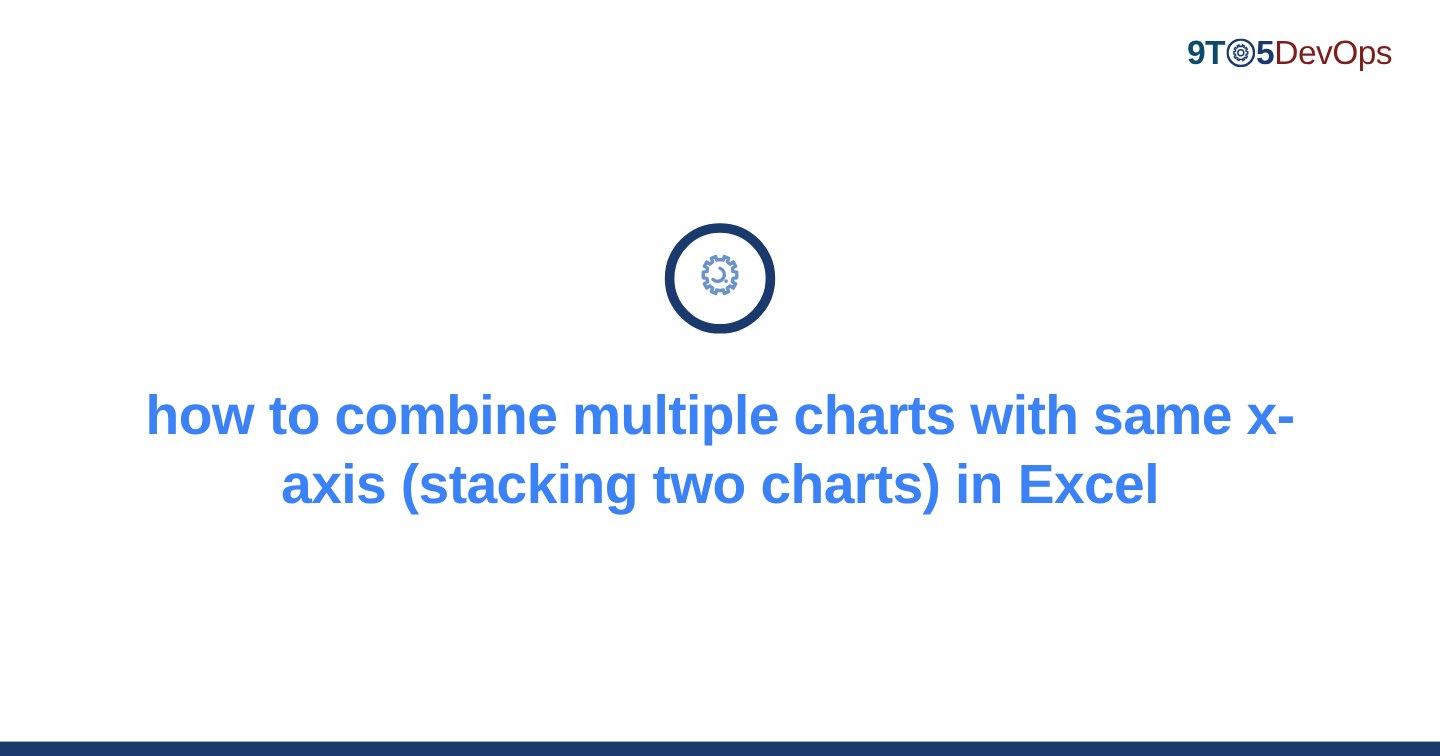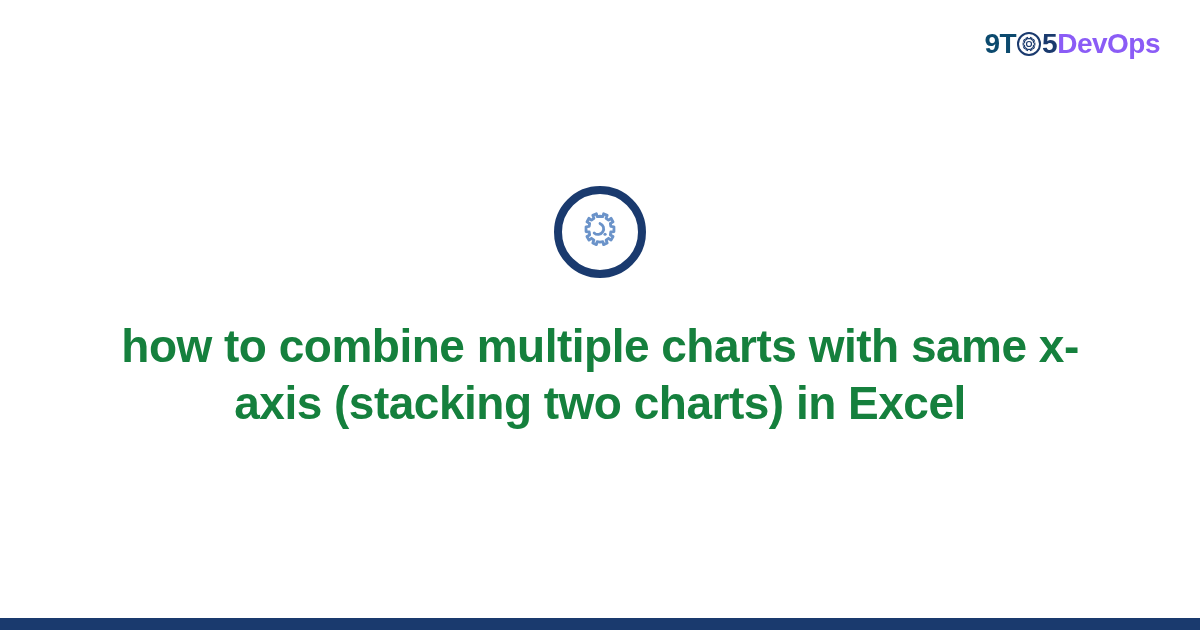--- a/index.html
+++ b/index.html
@@ -32,22 +32,22 @@
       vertical-align: middle;
       margin: 0 1px;
       position: relative;
       top: -2px;
     }
     .logo-5 {
       color: #1a3a6e;
       font-weight: 700;
     }
     .logo-devops {
-      color: #8b5cf6;
-      font-weight: 700;
+      color: #7f1d1d;
+      font-weight: 400;
     }
     .content {
       position: absolute;
       top: 0;
       left: 0;
       right: 0;
       bottom: 12px;
       display: flex;
       flex-direction: column;
       align-items: center;
@@ -66,21 +66,21 @@
       border-radius: 50%;
       border: 8px solid #1a3a6e;
       display: flex;
       align-items: center;
       justify-content: center;
       background: #ffffff;
     }
     .title {
       font-size: 46px;
       font-weight: 700;
-      color: #15803d;
+      color: #3b82f6;
       text-align: center;
       line-height: 1.25;
       max-width: 960px;
       letter-spacing: -0.5px;
     }
     .footer-bar {
       position: absolute;
       bottom: 0;
       left: 0;
       right: 0;

